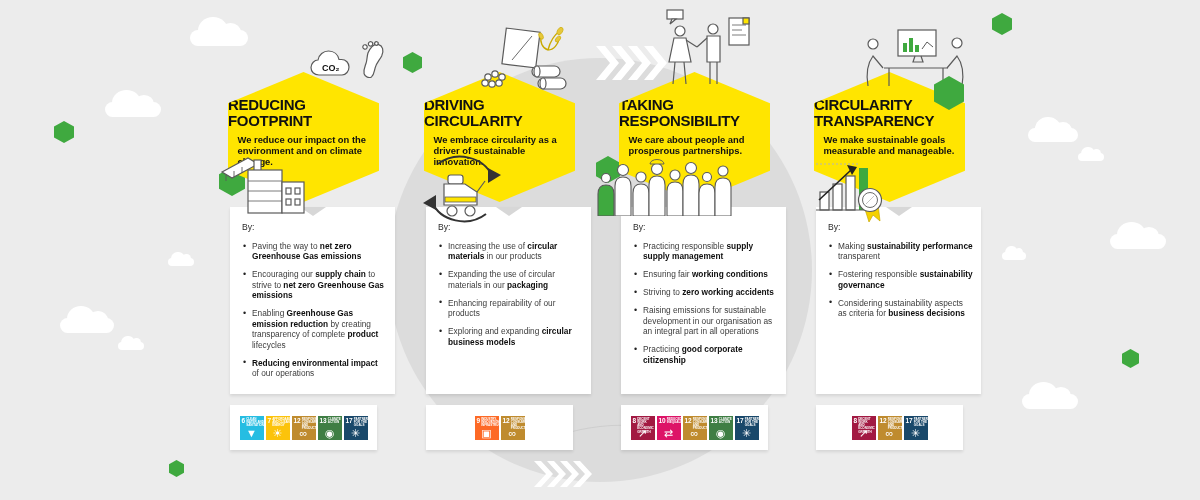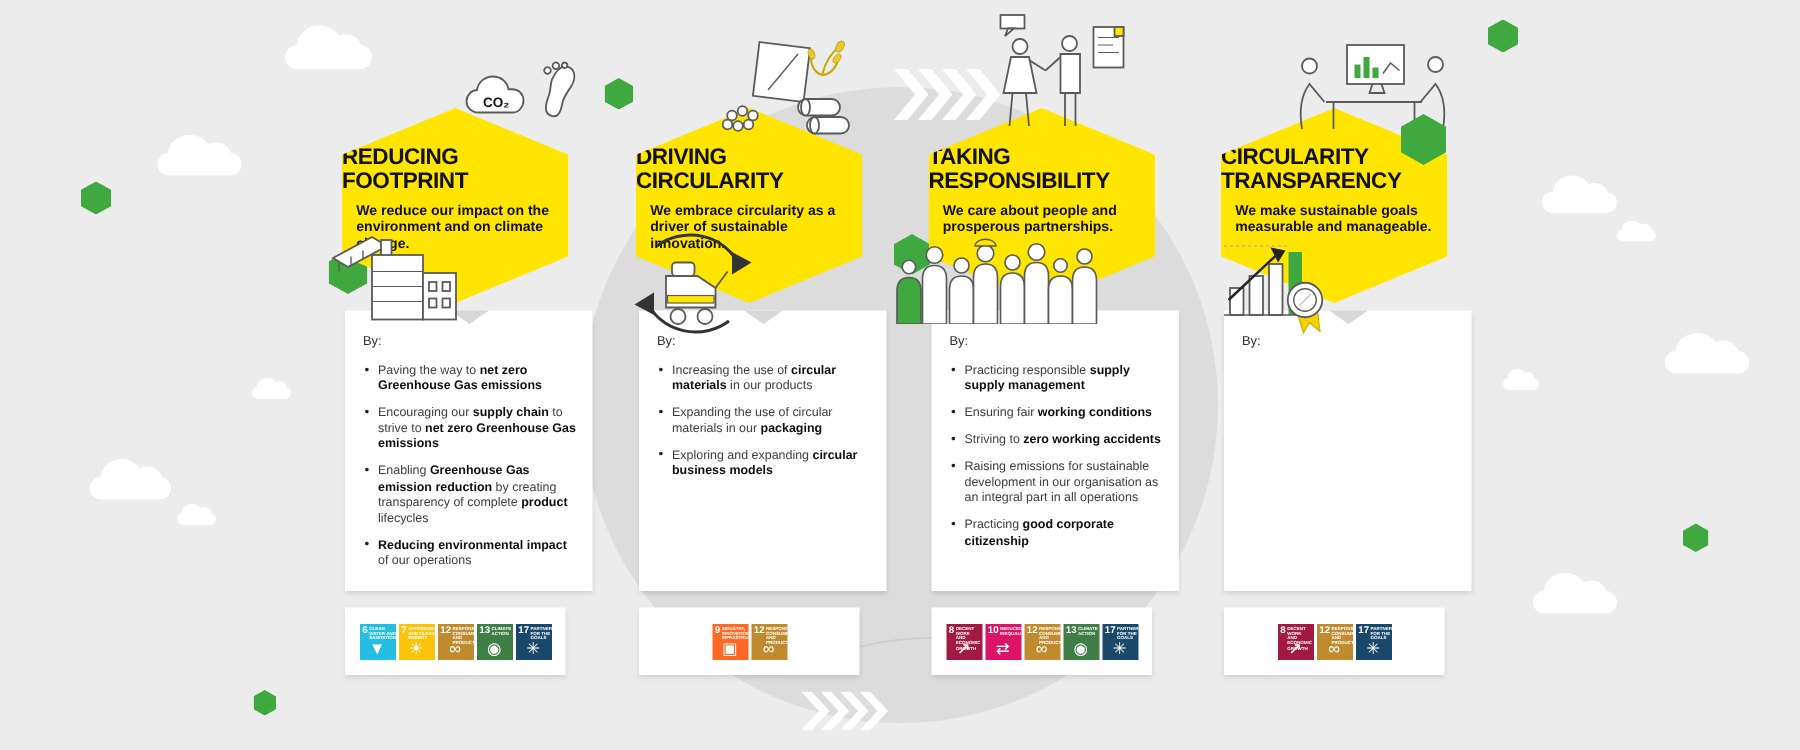--- a/index.html
+++ b/index.html
@@ -225,20 +225,21 @@
    </g>
    <rect x="27" y="47" width="31" height="5" fill="#FFE500" stroke="#5a5a5a" stroke-width="0.8"></rect>
         </svg>
       </span>
     <div class="card">
       <span class="notch"></span>
       <p class="by">By:</p>
       <ul class="bullets">
         <li>Increasing the use of <b>circular materials</b> in our products</li>
           <li>Expanding the use of circular materials in our <b>packaging</b></li>
+          <li>Enhancing repairability of our products</li>
           <li>Exploring and expanding <b>circular business models</b></li>
       </ul>
     </div>
     <div class="sdgs">
 
         <div class="sdg" style="background:#FD6925">
           <div class="hd">
             <span class="n">9</span>
             <span class="nm">Industry, Innovation and Infrastructure</span>
           </div>
@@ -386,20 +387,25 @@
    <path d="M4 52h54" stroke="#5a5a5a" stroke-width="1"></path>
    <polygon points="52,48 57,64 61,57 68,63 66,46" fill="#F5D100" stroke="#C9A900" stroke-width="0.7"></polygon>
    <circle cx="58" cy="42" r="11.5" fill="#fff" stroke="#5a5a5a" stroke-width="1.2"></circle>
    <circle cx="58" cy="42" r="7.5" fill="#fff" stroke="#5a5a5a" stroke-width="0.9"></circle>
    <path d="M54 46l8-8" stroke="#c4c4c4" stroke-width="1"></path>
         </svg>
       </span>
     <div class="card">
       <span class="notch"></span>
       <p class="by">By:</p>
+      <ul class="bullets">
+        <li>Making <b>sustainability performance</b> transparent</li>
+          <li>Fostering responsible <b>sustainability governance</b></li>
+          <li>Considering sustainability aspects as criteria for <b>business decisions</b></li>
+      </ul>
     </div>
     <div class="sdgs">
 
         <div class="sdg" style="background:#A21942">
           <div class="hd">
             <span class="n">8</span>
             <span class="nm">Decent Work and Economic Growth</span>
           </div>
           <div class="g">↗</div>
         </div>

